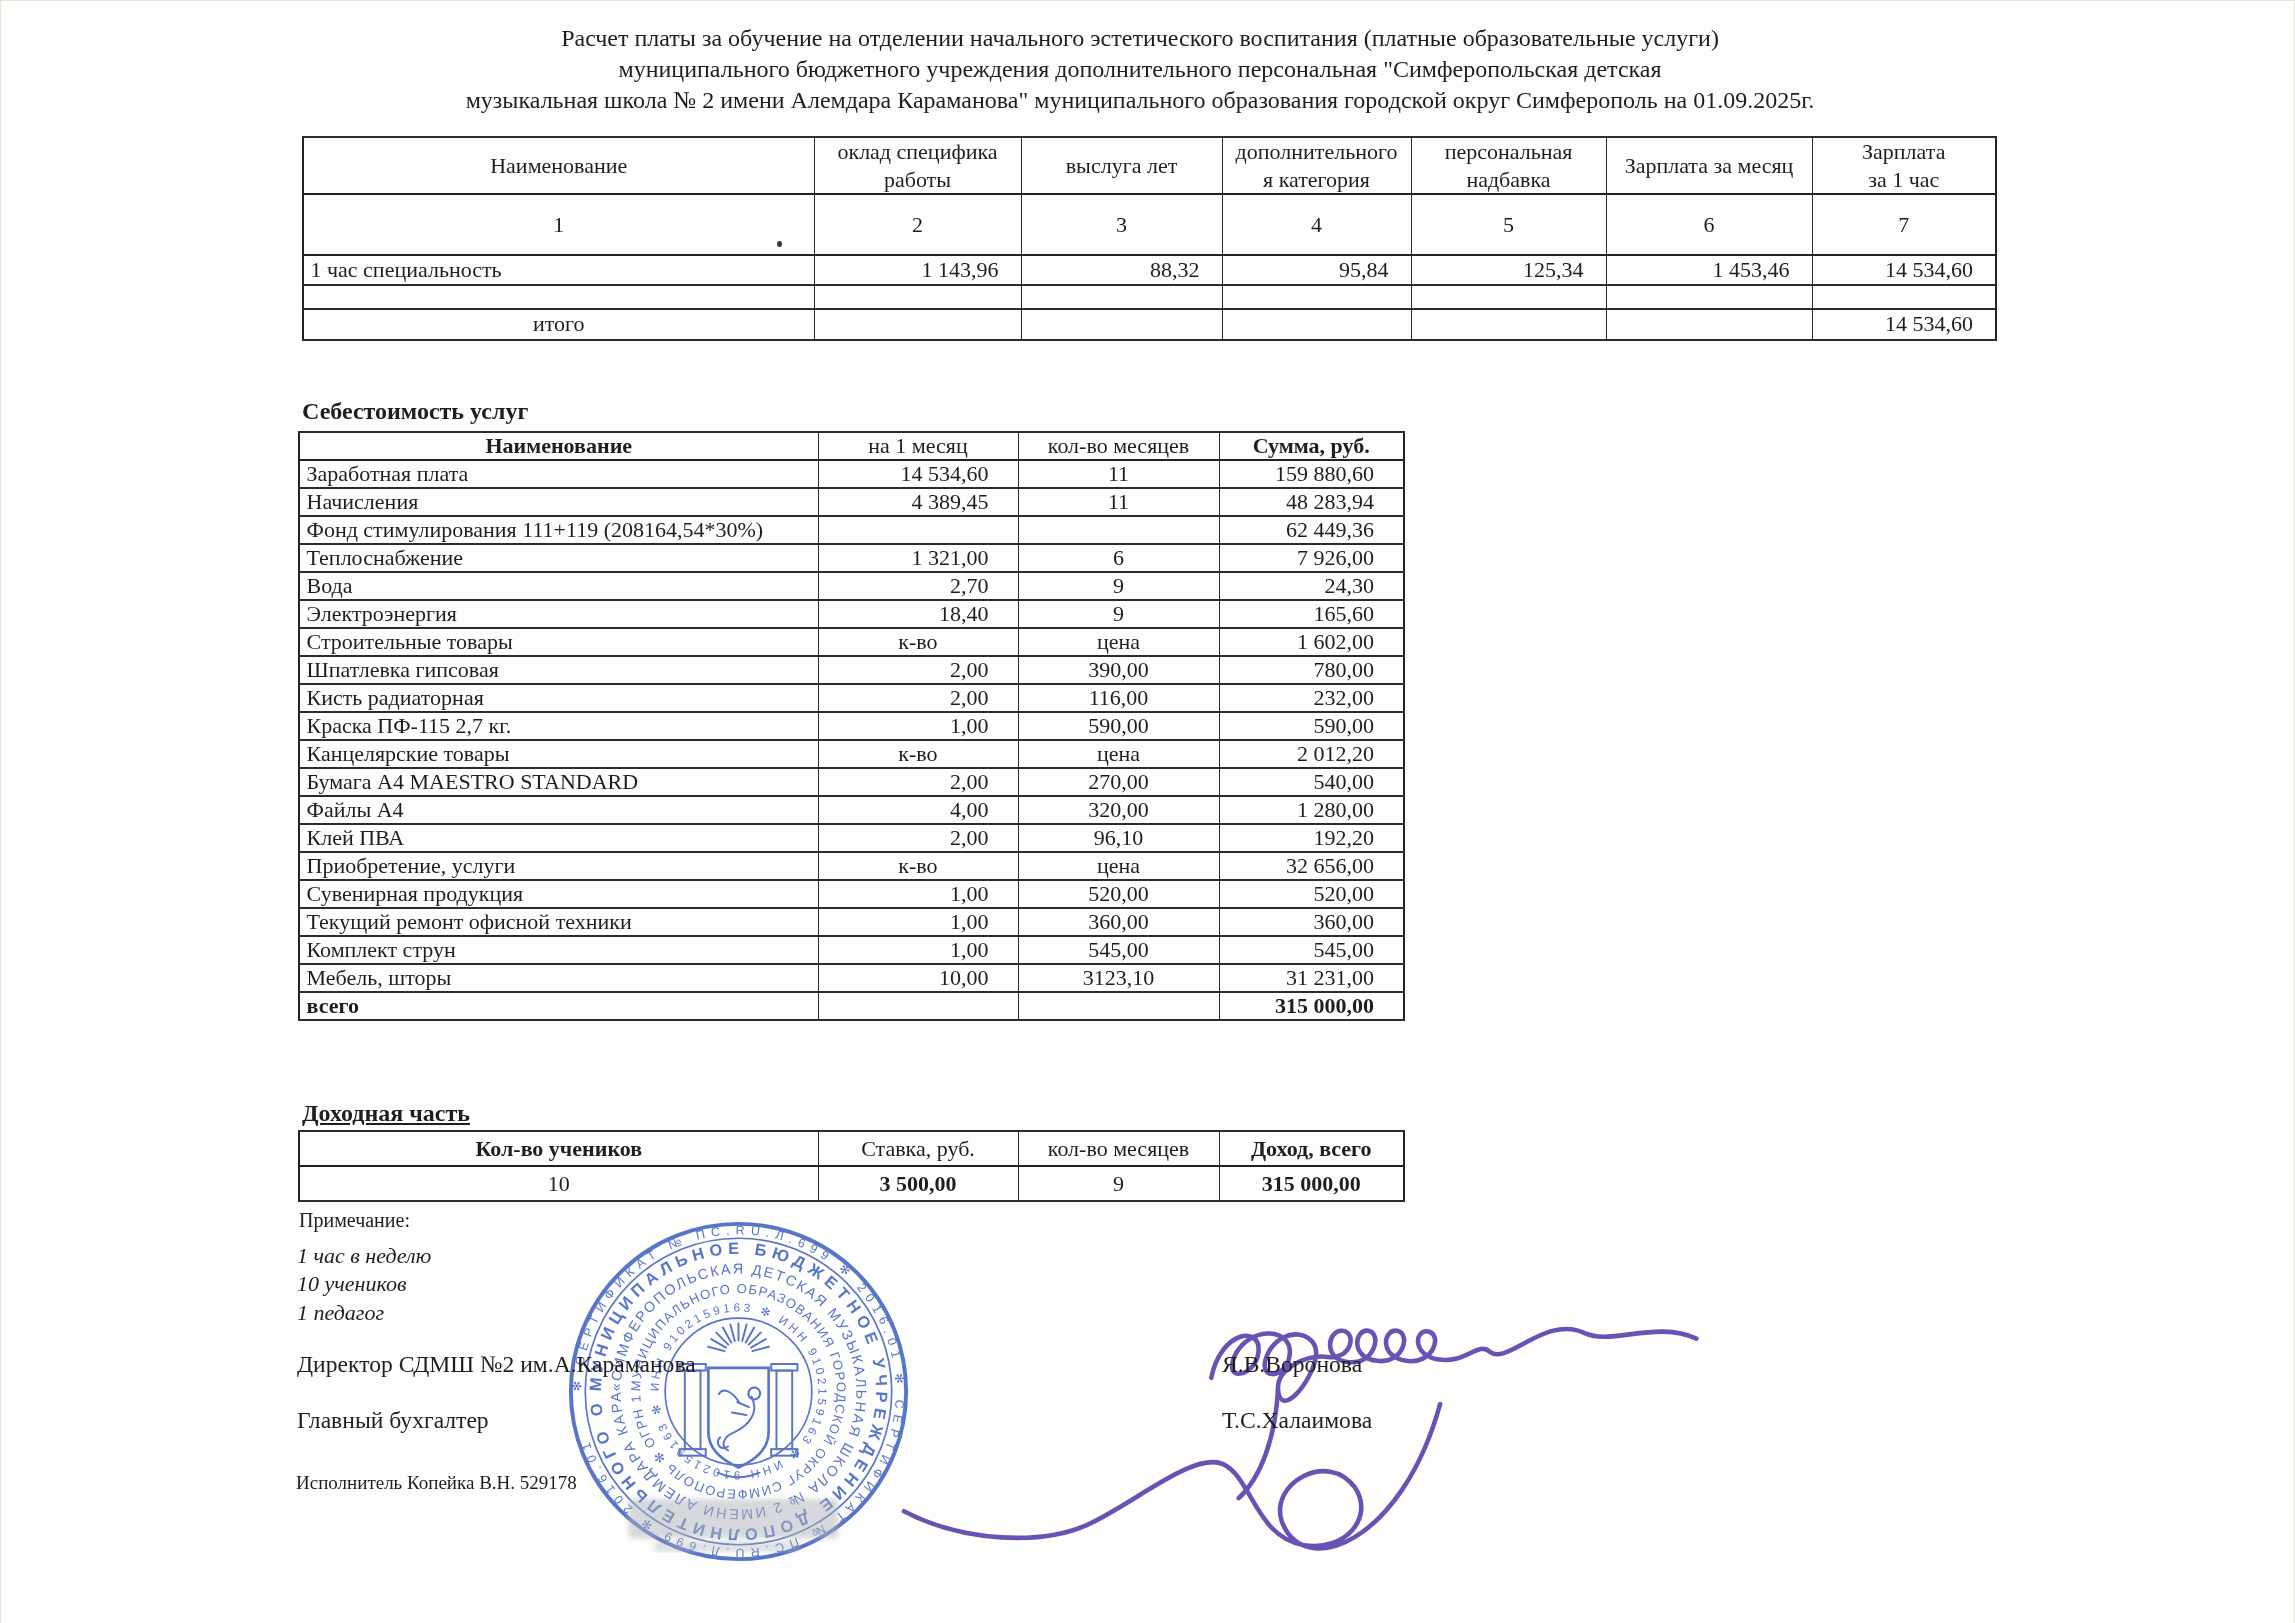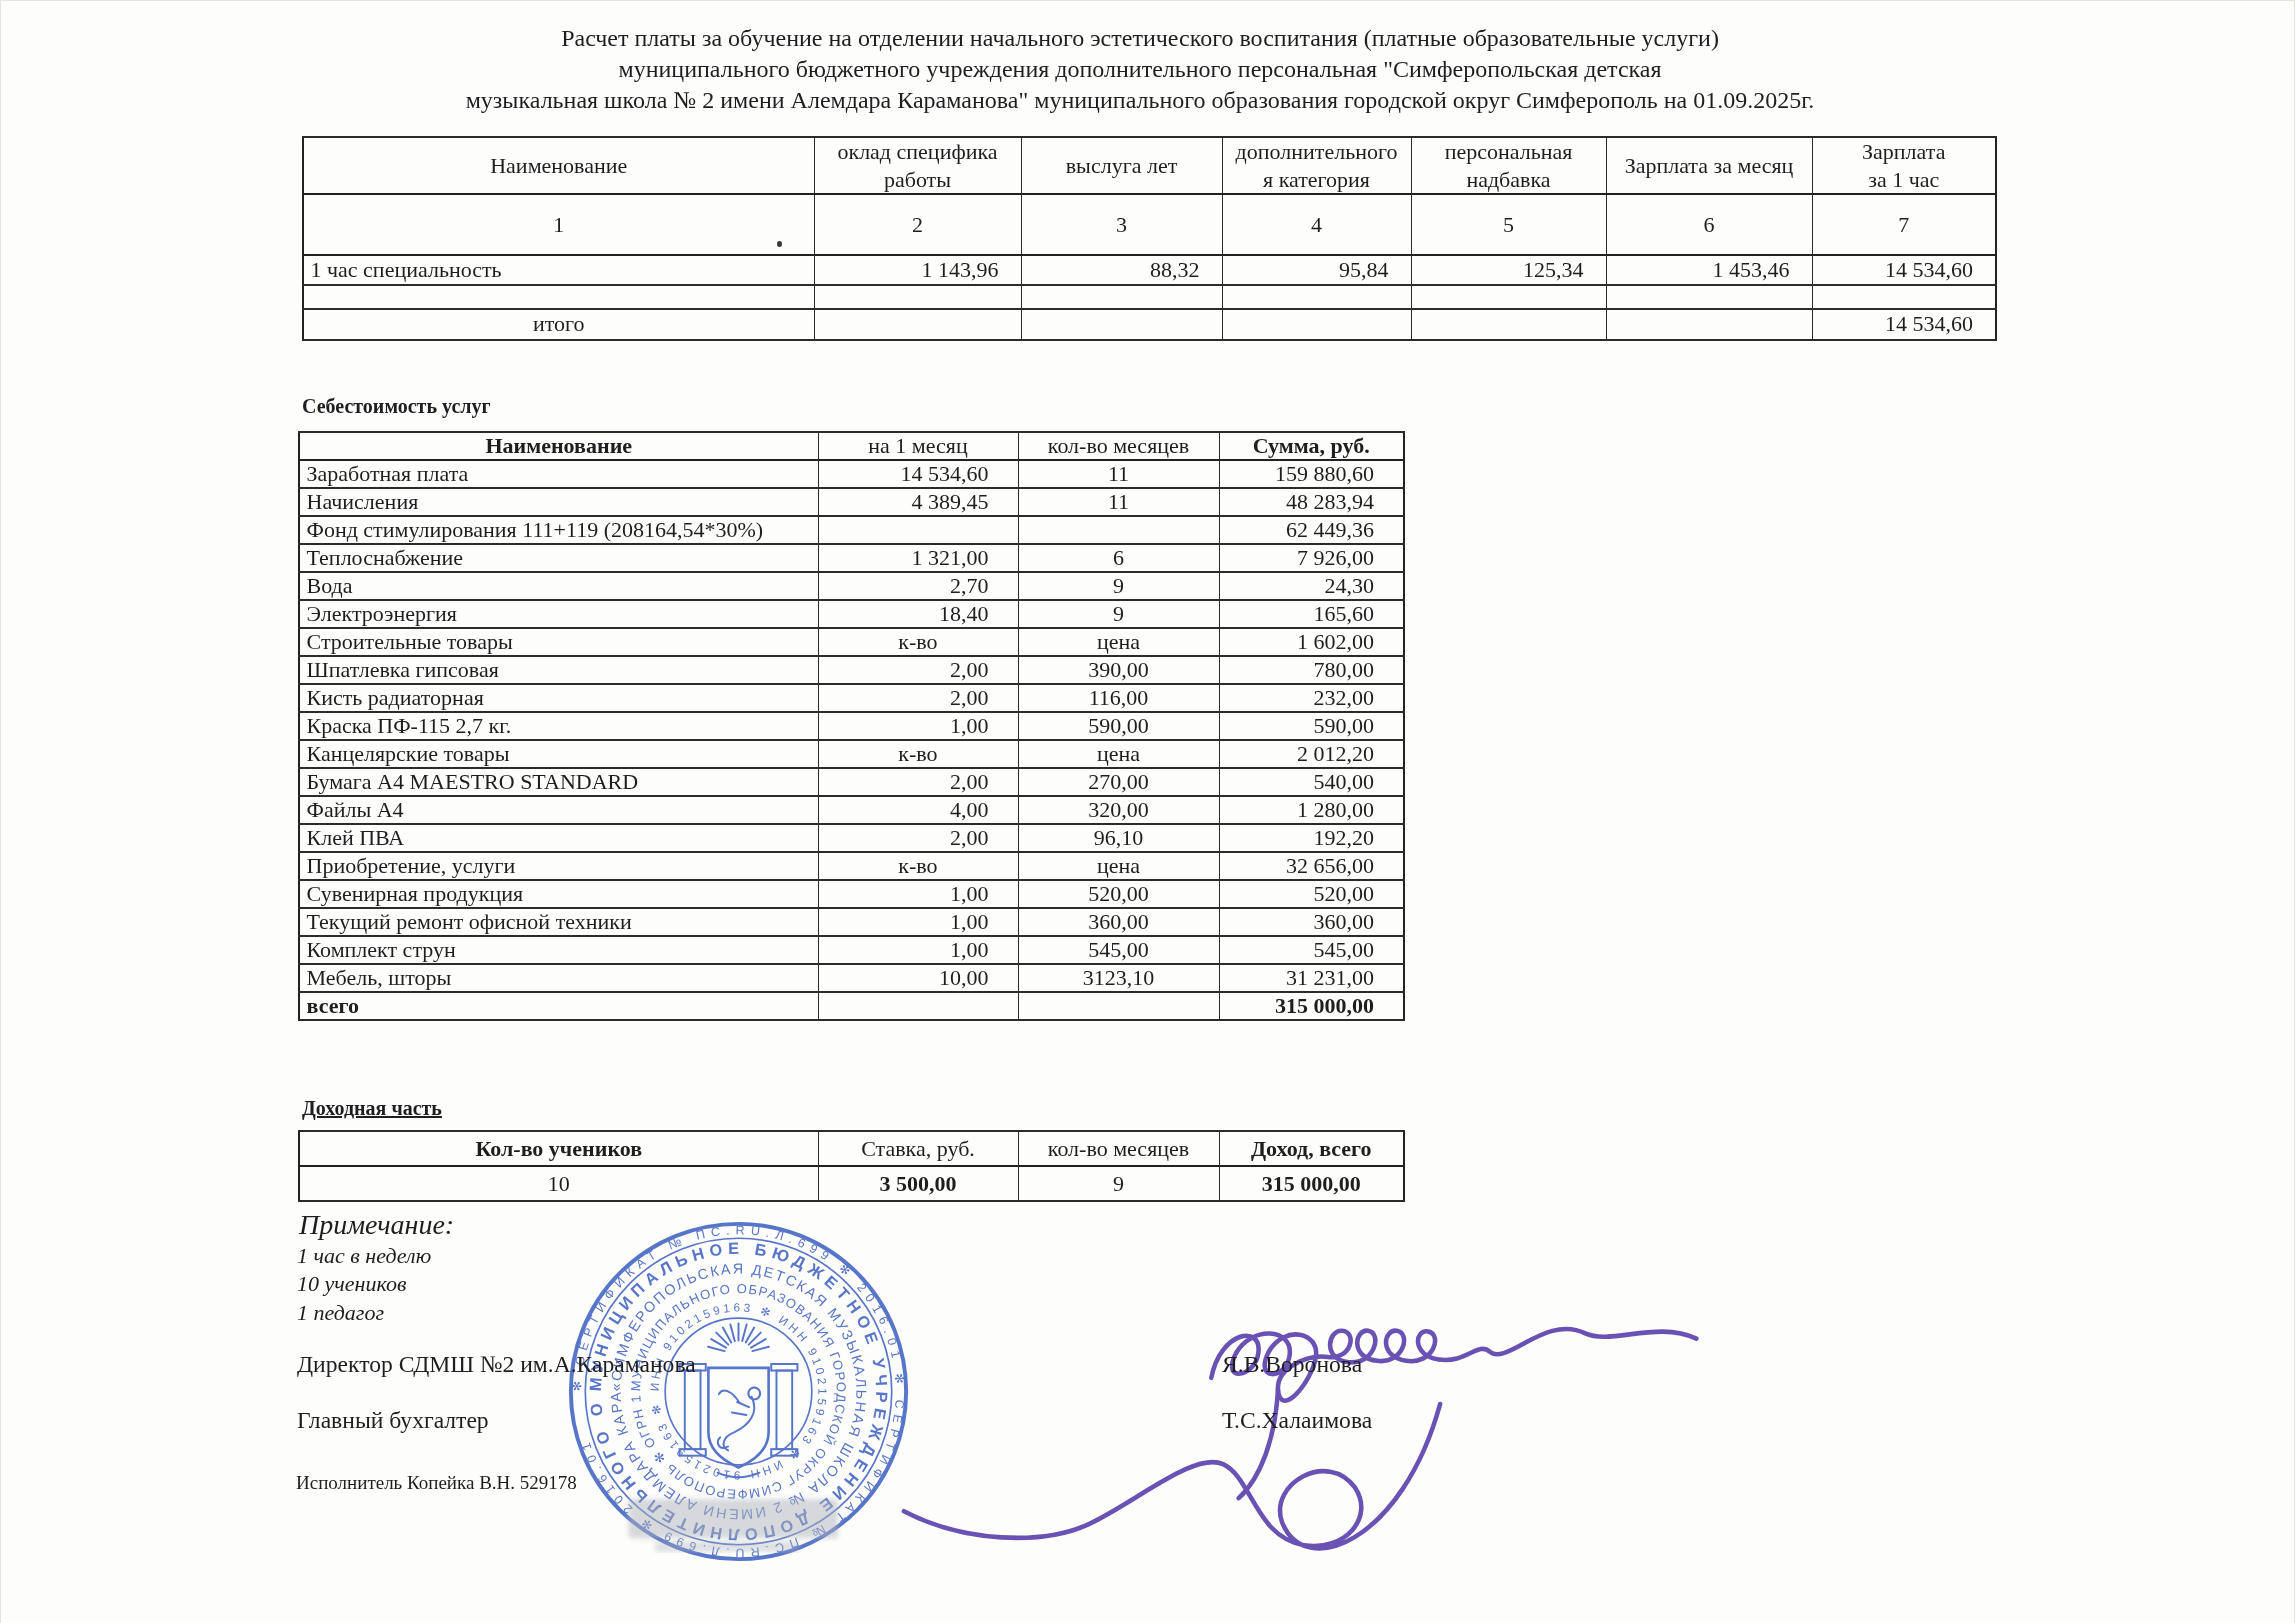--- a/index.html
+++ b/index.html
@@ -14,31 +14,31 @@
         font-size:22px;font-weight:normal;padding:0 5.2px;overflow:hidden;vertical-align:middle;}
   .t1{left:301px;top:135px;width:1693px;border:2.6px solid #222;}
   .t1 th{height:55px;text-align:center;white-space:pre-line;line-height:27.5px;border-bottom:2.6px solid #222;}
   .t1 .nums td{height:59px;text-align:center;border-bottom:2.6px solid #222;}
   .t1 .data td{height:27.5px;}
   .t1 .empty td{height:22px;}
   .t1 .total td{height:29px;border-top:2.6px solid #222;}
   .t1 td.name{text-align:left;padding-left:6.5px;}
   .num{text-align:right;padding-right:22px;}
   .center{text-align:center;}
-  .section-heading{position:absolute;left:301px;font-size:20px;font-weight:bold;}
+  .section-heading{position:absolute;left:301px;font-size:24px;font-weight:bold;}
   .t2{left:297px;top:430px;width:1106px;border:2.6px solid #222;}
   .t2 th{height:26px;text-align:center;border-bottom:2.6px solid #222;}
   .t2 td{height:26px;}
   .t2 td.name{text-align:left;padding-left:6.5px;}
   .c-right{text-align:right;padding-right:29px;}
   .bold{font-weight:bold;}
   .t3{left:297px;top:1129px;width:1106px;border:2.6px solid #222;}
   .t3 th{height:33px;text-align:center;border-bottom:2.6px solid #222;}
   .t3 td{height:33px;text-align:center;}
-  .note-label{position:absolute;left:298px;top:1208px;font-size:28px;font-style:italic;}
+  .note-label{position:absolute;left:298px;top:1208px;font-size:20px;}
   .note-item{position:absolute;left:296px;font-size:22px;font-style:italic;}
   .sig-role{position:absolute;left:296px;font-size:23.6px;}
   .sig-name{position:absolute;left:1221px;font-size:23.6px;}
   .executor{position:absolute;left:295px;top:1471px;font-size:19px;}
   .speck{position:absolute;left:776px;top:240px;width:4.6px;height:5.9px;background:#3a3a3a;border-radius:50%;}
   .stamp-svg{position:absolute;left:562px;top:1215px;opacity:.92;}
   .sig-svg{position:absolute;left:884px;top:1267px;opacity:.9;}
   .stamp-ring-text{font-family:"Liberation Sans",sans-serif;fill:#4a6ac5;}
 </style>
 </head>

